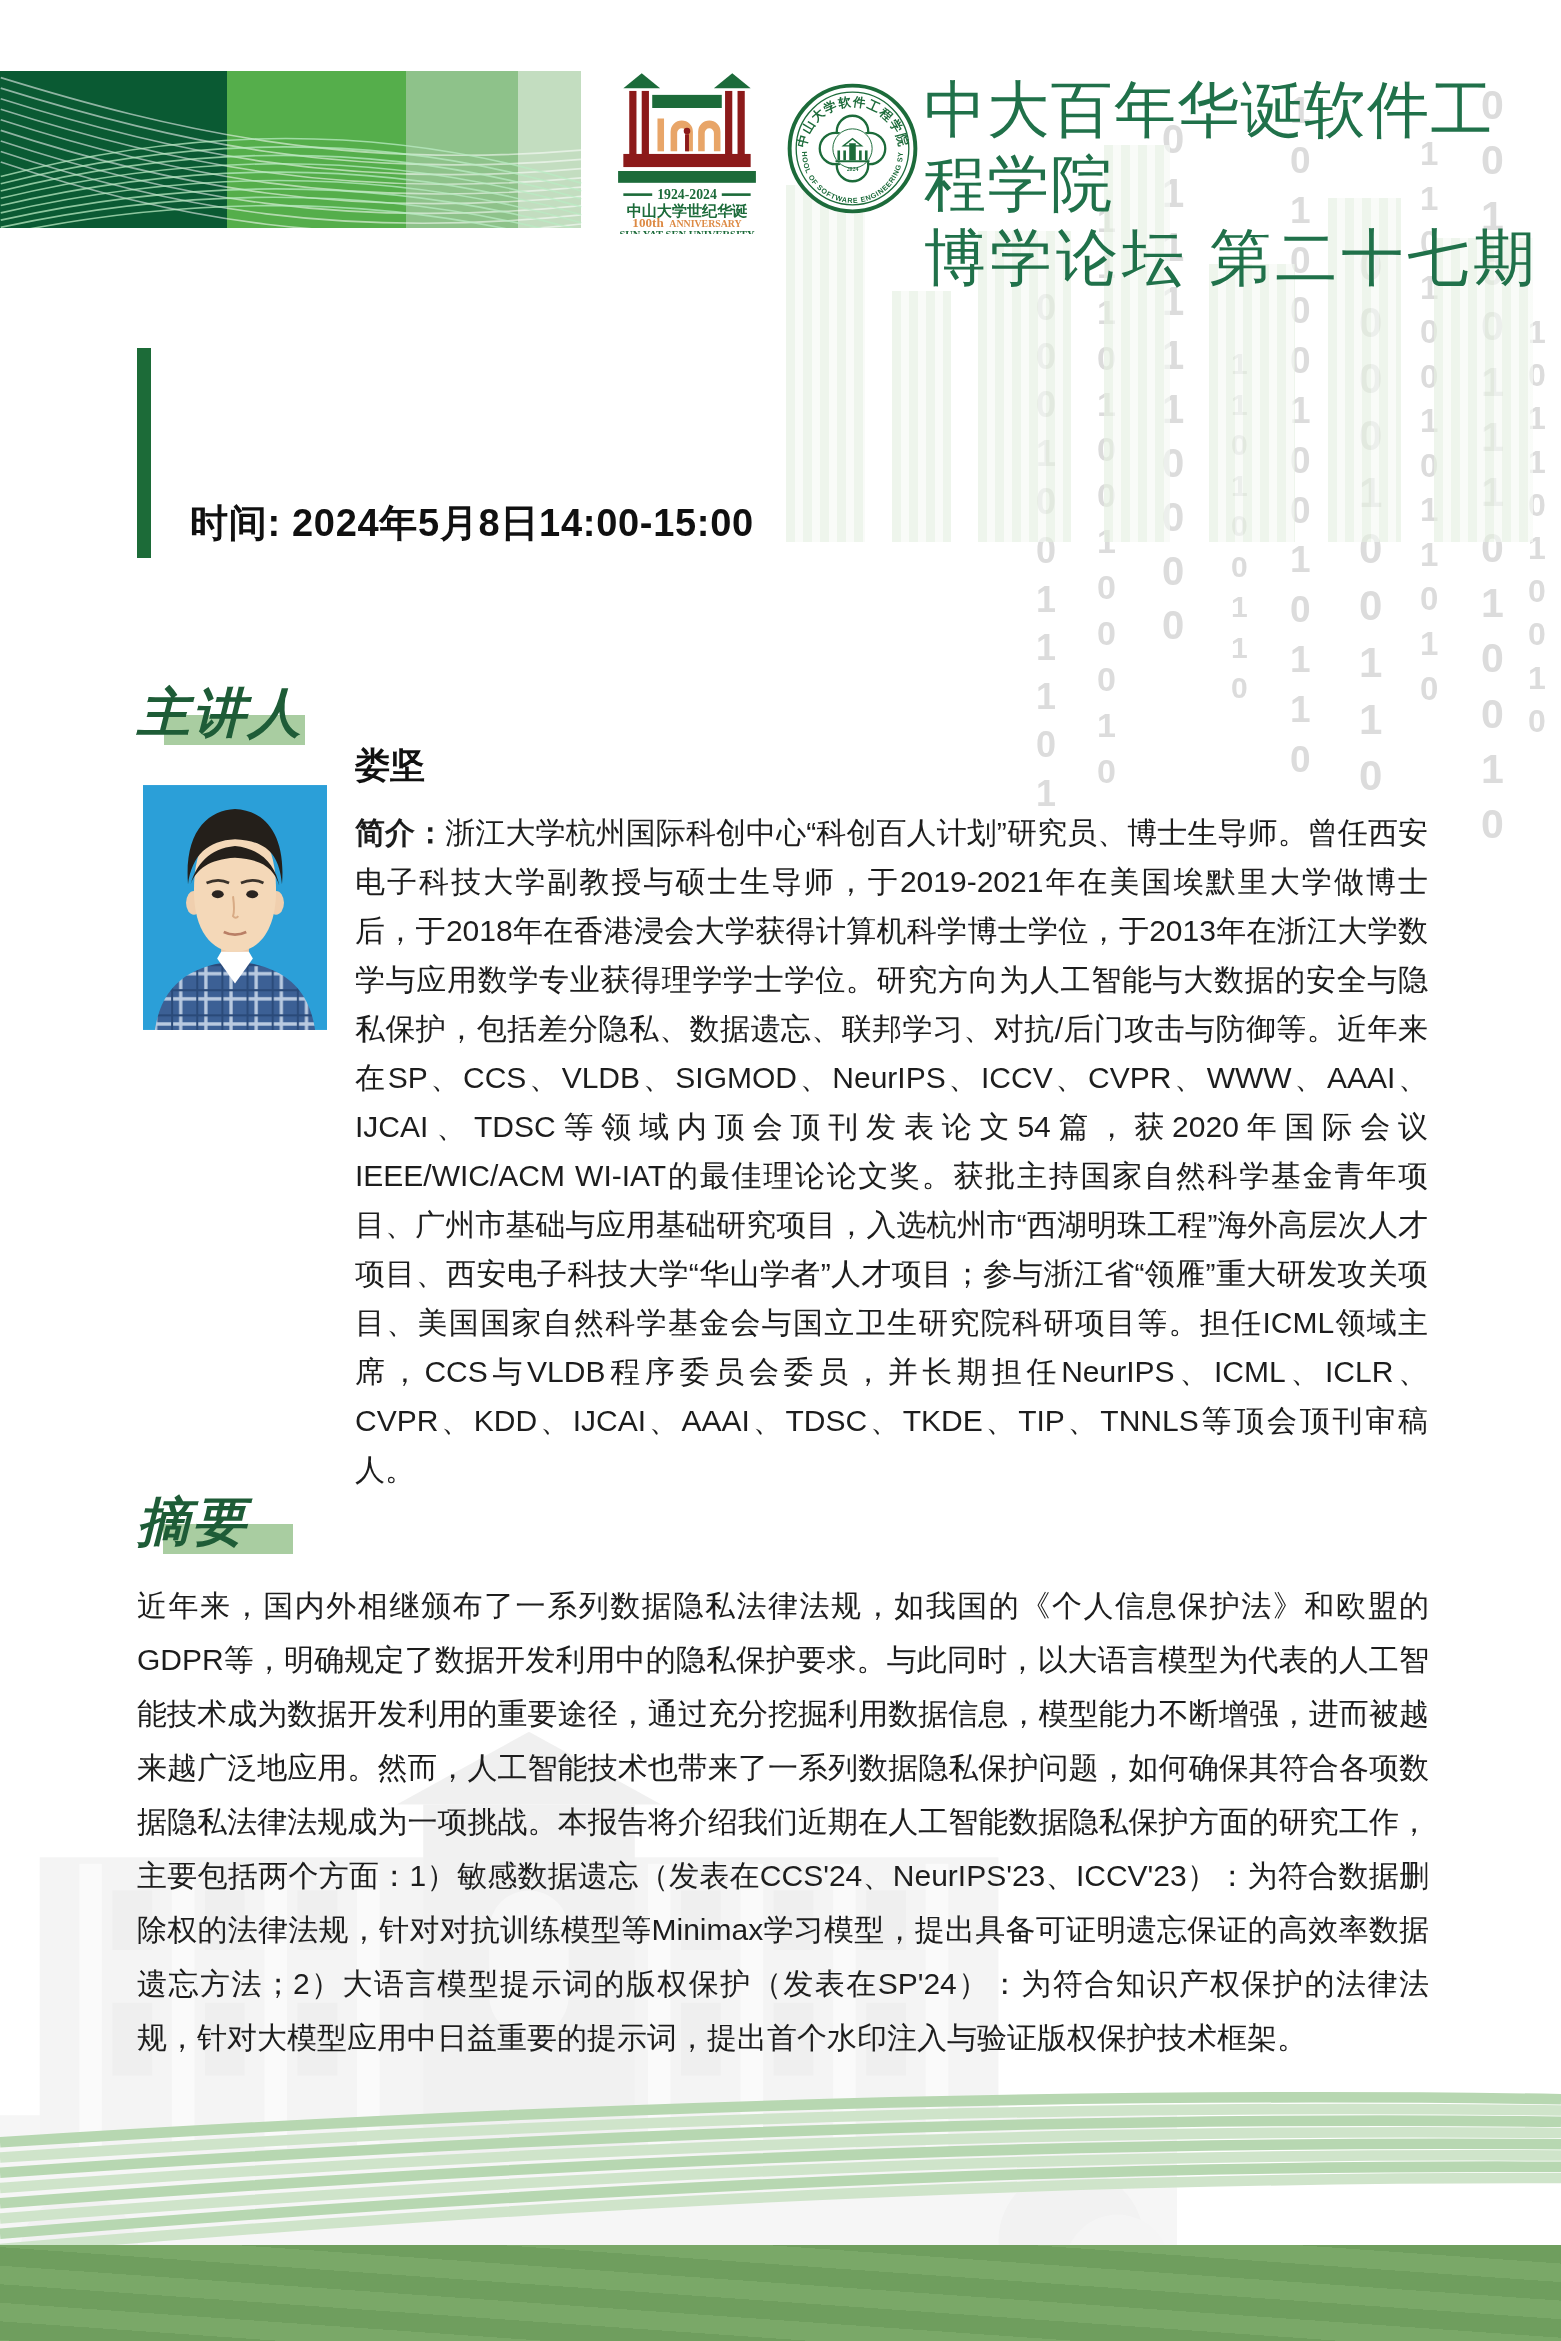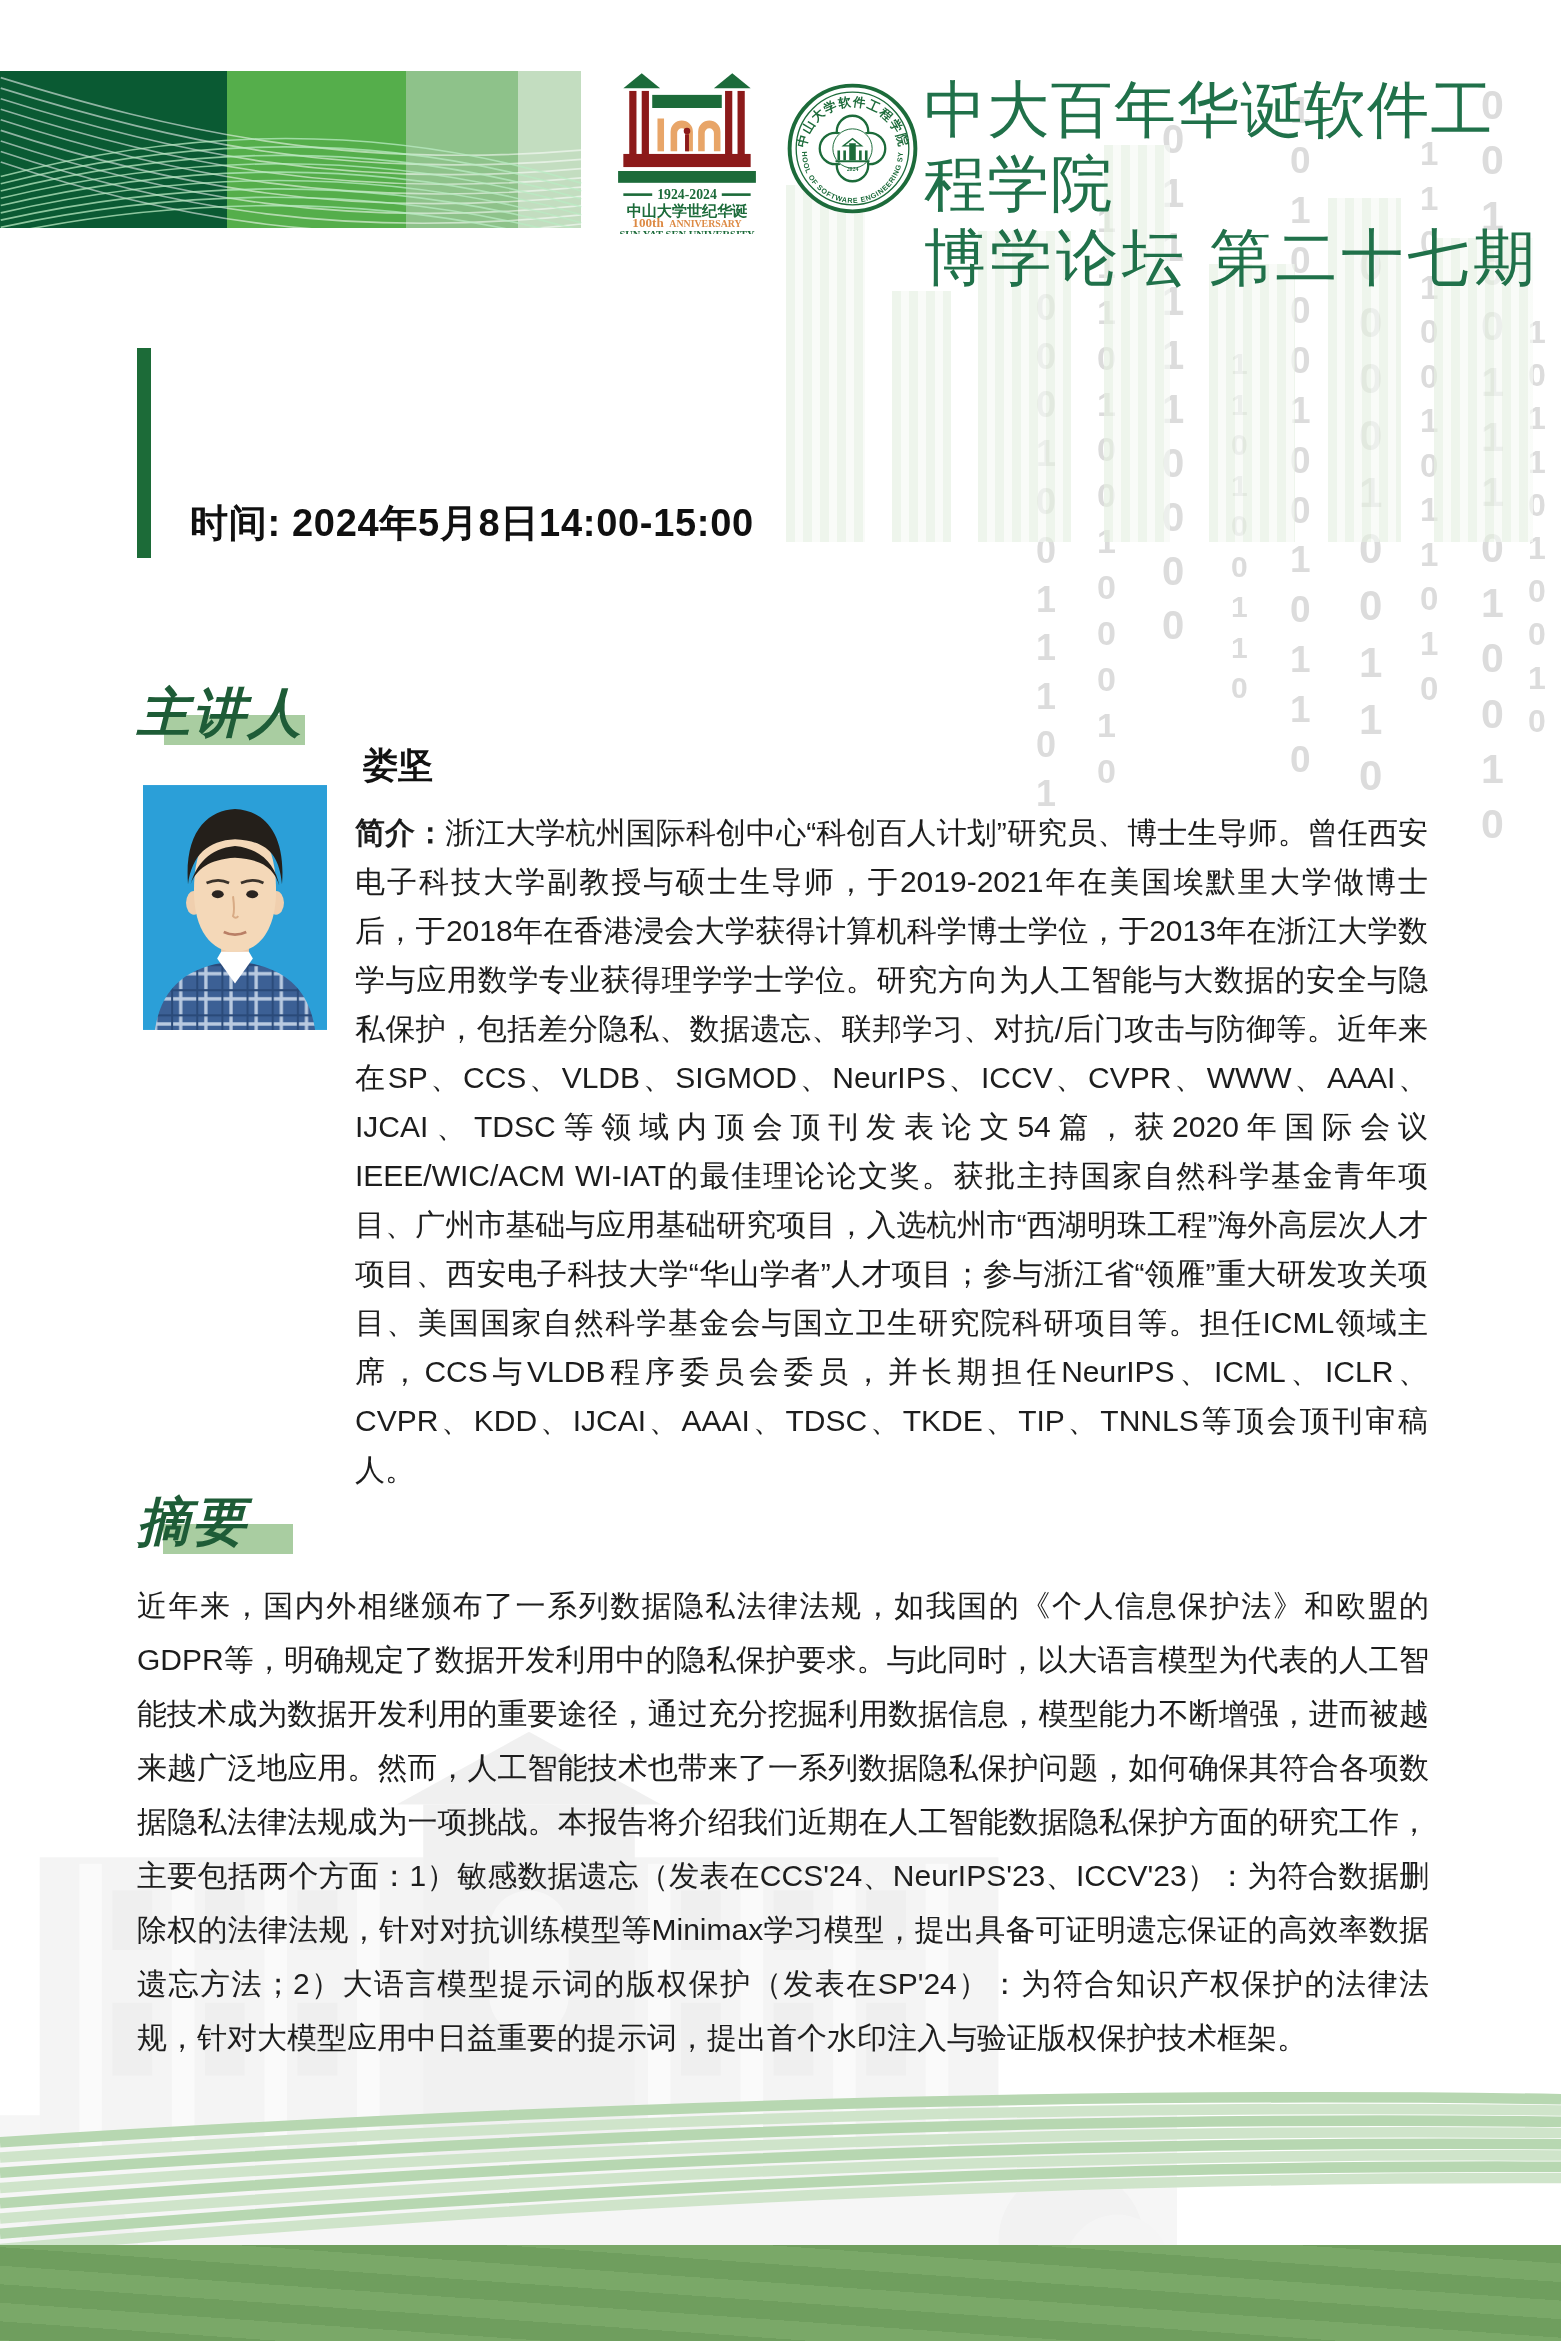--- a/index.html
+++ b/index.html
@@ -51,21 +51,21 @@
               font-size:122px;font-weight:900;letter-spacing:1.3px;white-space:nowrap;}
   #time-line{position:absolute;left:190px;top:498px;z-index:2;color:#101010;font-size:38px;font-weight:700;letter-spacing:0.7px;}
 
   
   .section-label{position:absolute;z-index:2;font-size:53px;font-weight:900;font-style:italic;
                  color:var(--section-green);letter-spacing:2.6px;}
   .section-box{position:absolute;z-index:1;background:var(--section-box);}
 
   
   #photo{position:absolute;left:143px;top:785px;width:184px;height:245px;z-index:2;}
-  #speaker-name{position:absolute;left:355px;top:742px;z-index:2;font-size:35px;font-weight:800;color:#111;margin-left:8px;}
+  #speaker-name{position:absolute;left:355px;top:742px;z-index:2;font-size:35px;font-weight:800;color:#111;}
   #speaker-bio{position:absolute;left:355px;top:808px;width:1073px;z-index:2;color:var(--text-dark);
                font-size:30px;line-height:49px;text-align:justify;}
   #speaker-bio .lbl{font-weight:800;}
 
   
   #abstract-text{position:absolute;left:137px;top:1579px;width:1292px;z-index:2;color:var(--text-dark);
                  font-size:30px;line-height:54px;text-align:justify;}
 
   
   #stripes{position:absolute;left:0;top:2076px;width:1561px;height:171px;z-index:1;}

